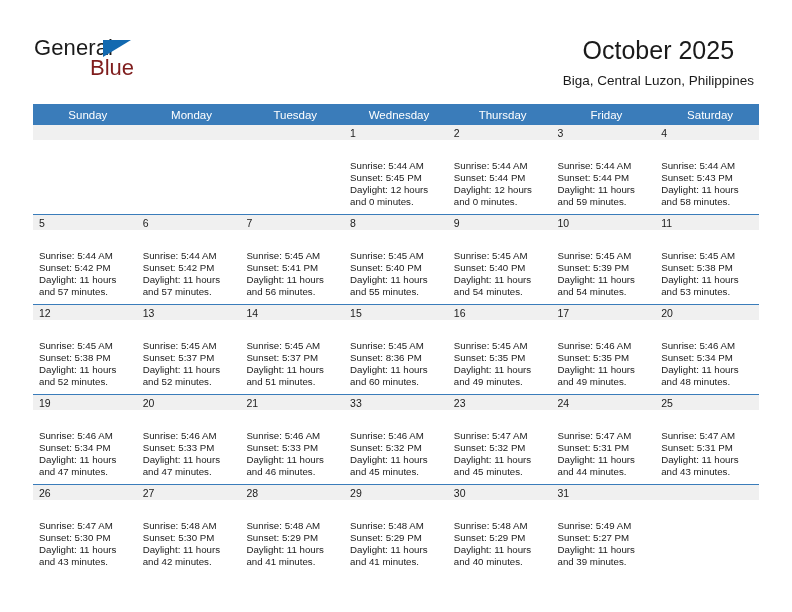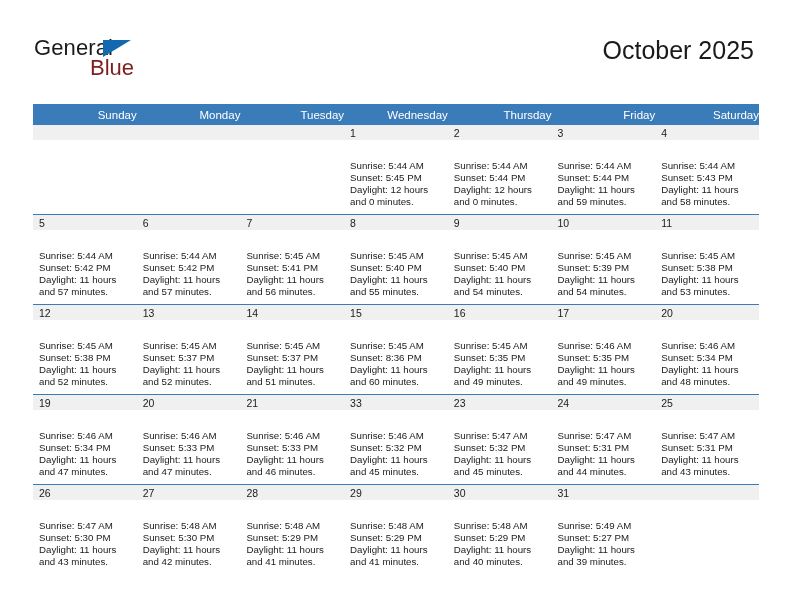--- a/index.html
+++ b/index.html
@@ -93,21 +93,21 @@
     border-collapse: collapse;
     table-layout: fixed;
   }
   .calendar col { width: 103.714px; }
 
   .calendar thead th {
     background: #3a7cba;
     color: #ffffff;
     font-size: 11.5px;
     font-weight: normal;
-    text-align: right;
+    text-align: center;
     padding: 4px 0 4px 6px;
     height: 13px;
     vertical-align: middle;
     border: none;
   }
 
   .week-row > td {
     vertical-align: top;
     padding: 0;
     border: none;
@@ -153,20 +153,21 @@
   <div class="header">
 
     <div class="brand">
       <span class="brand-general">General</span>
       <span class="brand-tri"></span>
       <span class="brand-blue">Blue</span>
     </div>
 
     <div class="title-block">
       <div class="cal-title">October 2025</div>
+      <div class="cal-subtitle">Biga, Central Luzon, Philippines</div>
     </div>
 
   </div>
 
   <table class="calendar">
     <colgroup>
       <col>
         <col>
         <col>
         <col>

